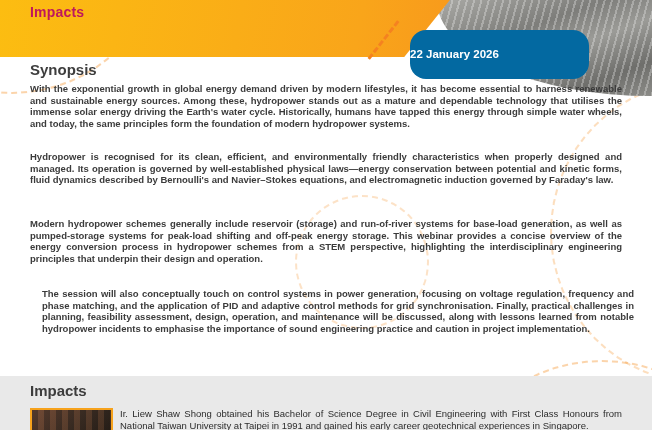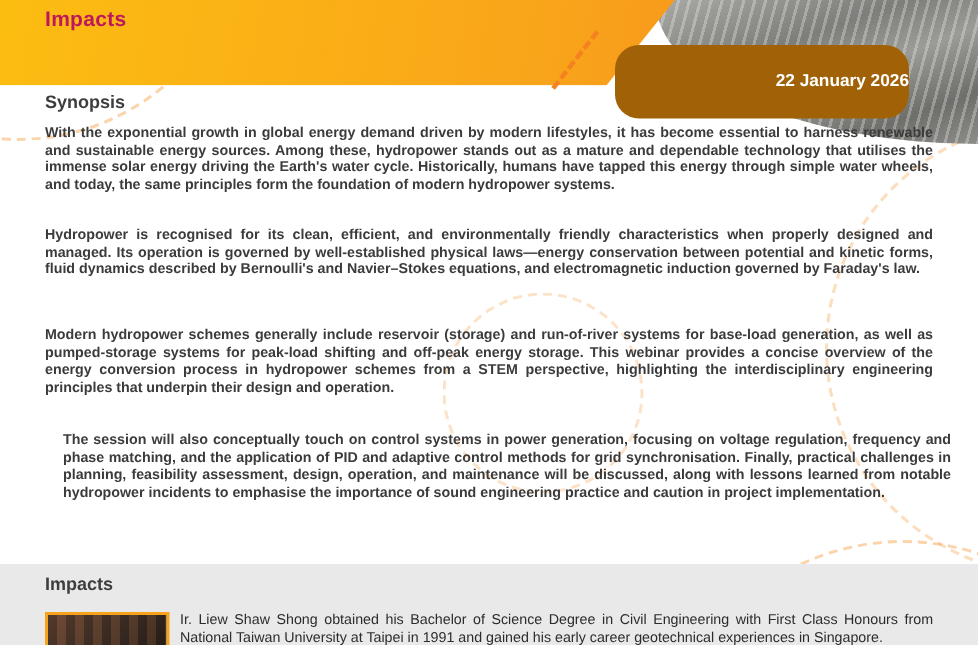--- a/index.html
+++ b/index.html
@@ -47,34 +47,34 @@
     z-index:2;
   }
   .band-title{
     position:absolute;left:30px;top:4px;
     font-size:14px;font-weight:bold;color:#be185d;
     letter-spacing:0.2px;
     z-index:3;
   }
   .date-badge{
     position:absolute;left:410px;top:30px;
-    width:196px;height:49px;
-    background:#a16207;
+    width:179px;height:49px;
+    background:#0369a1;
     border-radius:16px;
     z-index:4;
-    display:flex;flex-direction:column;justify-content:center;align-items:flex-end;
+    display:flex;flex-direction:column;justify-content:center;align-items:flex-start;
   }
   .date-badge .line{
     color:#ffffff;font-weight:bold;font-size:11.5px;line-height:15px;
     text-align:center;
   }
   
   .section-heading{
     position:absolute;left:30px;
-    font-size:12px;font-weight:bold;color:#3d3d3d;
+    font-size:15px;font-weight:bold;color:#3d3d3d;
     z-index:2;
   }
   .h-synopsis{top:61px;}
   .para{
     position:absolute;left:30px;width:592px;
     font-size:9.5px;line-height:11.6px;
     text-align:justify;color:#3b3b3b;
     z-index:2;
     font-weight:bold;
   }

